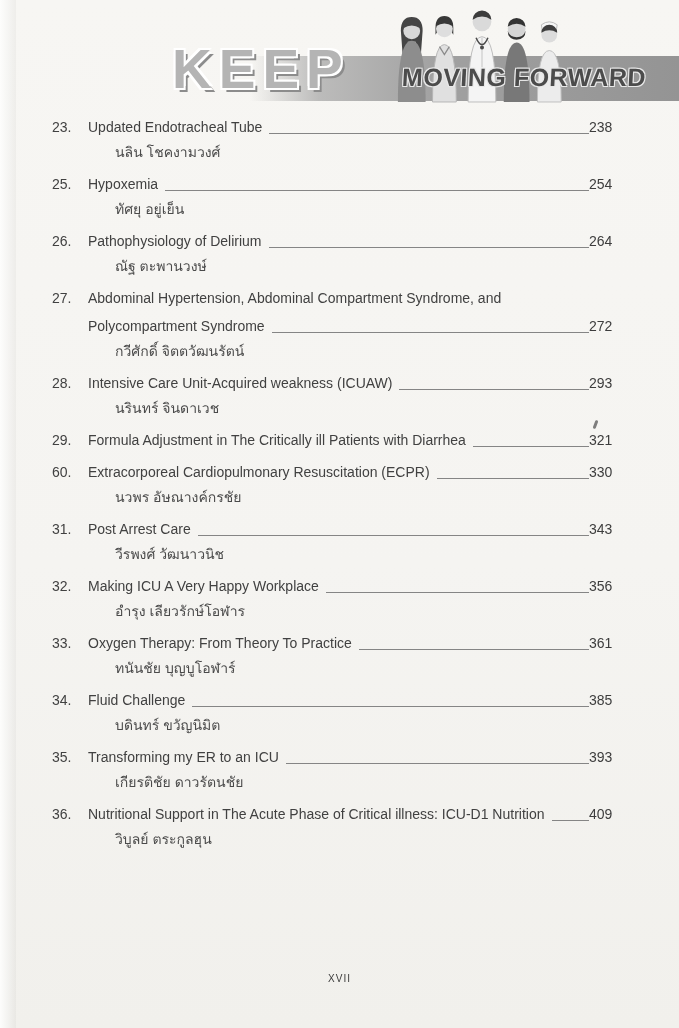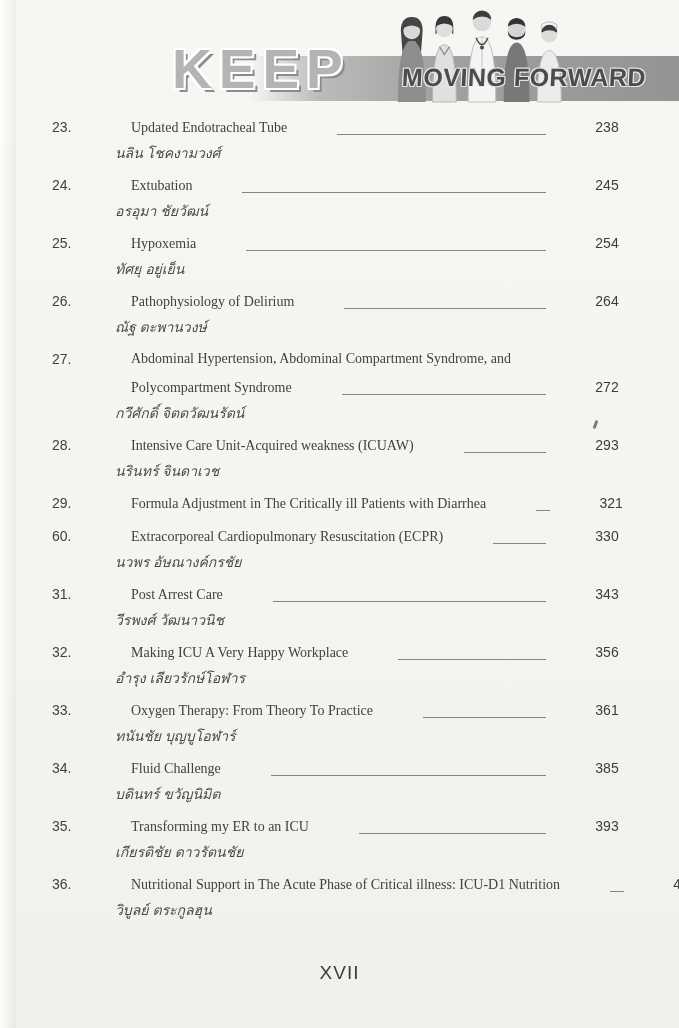--- a/index.html
+++ b/index.html
@@ -39,31 +39,31 @@
   .mf{
     position:absolute;left:402px;top:65px;z-index:3;
     font-size:25px;font-weight:800;letter-spacing:.5px;line-height:1;
     color:#4c4c4c;transform:skewX(-3deg);
     text-shadow:-1px -1px 0 #e8e8e8,1px -1px 0 #e8e8e8,-1px 1px 0 #e8e8e8,1px 1px 0 #e8e8e8;
   }
 
   
   .toc{position:absolute;top:117px;left:52px;right:54px;}
   .toc-entry{margin-bottom:12px;}
-  .title-row{display:flex;align-items:baseline;line-height:20px;gap:43px;}
+  .title-row{display:flex;align-items:baseline;line-height:20px;}
   .title-row.not-last{margin-bottom:8px;align-items:center;}
   .num{flex:0 0 36px;}
-  .title{white-space:nowrap;padding-right:7px;font-family:Liberation Serif, serif;}
+  .title{white-space:nowrap;padding-right:7px;}
   .leader{flex:1 1 auto;min-width:14px;border-bottom:1px solid #858585;align-self:flex-end;margin-bottom:3px;}
-  .pagenum{flex:0 0 36px;text-align:center;color:#3d3d3d;}
-  .author{margin:5px 0 0 63px;line-height:20px;font-style:italic;color:#4a4a4a;}
+  .pagenum{flex:0 0 36px;text-align:left;color:#3d3d3d;}
+  .author{margin:5px 0 0 63px;line-height:20px;color:#4a4a4a;}
 
   
   .footer{position:absolute;left:0;right:0;bottom:44px;text-align:center;
-          font-size:19px;letter-spacing:1px;color:#3d3d3d;}
+          font-size:10px;letter-spacing:1px;color:#3d3d3d;}
 </style>
 </head>
 <body>
 
 <div class="page">
 
   <div class="header">
     <div class="band"></div>
 
     <svg class="team" viewBox="0 0 190 100" aria-hidden="true">
@@ -117,31 +117,20 @@
           <div class="title-row">
             <span class="num">23.</span>
             <span class="title">Updated Endotracheal Tube</span>
             <span class="leader"></span>
             <span class="pagenum">238</span>
           </div>
         </div>
     <div class="author">นลิน โชคงามวงศ์</div>
   </div>
 
-  <div class="toc-entry">
-    <div class="title-rows">
-          <div class="title-row">
-            <span class="num">24.</span>
-            <span class="title">Extubation</span>
-            <span class="leader"></span>
-            <span class="pagenum">245</span>
-          </div>
-        </div>
-    <div class="author">อรอุมา ชัยวัฒน์</div>
-  </div>
 
   <div class="toc-entry">
     <div class="title-rows">
           <div class="title-row">
             <span class="num">25.</span>
             <span class="title">Hypoxemia</span>
             <span class="leader"></span>
             <span class="pagenum">254</span>
           </div>
         </div>

